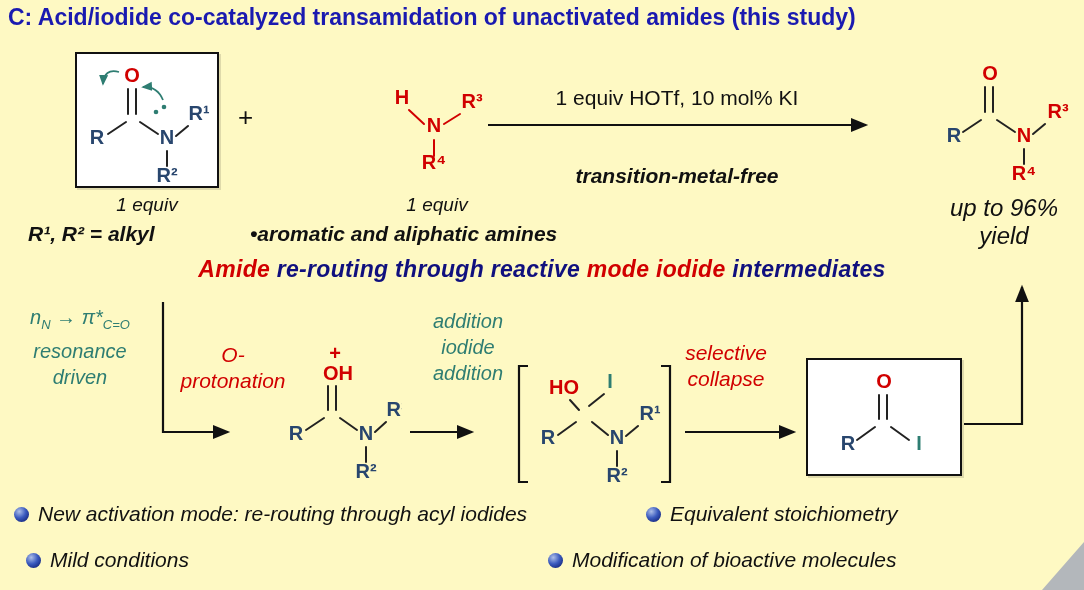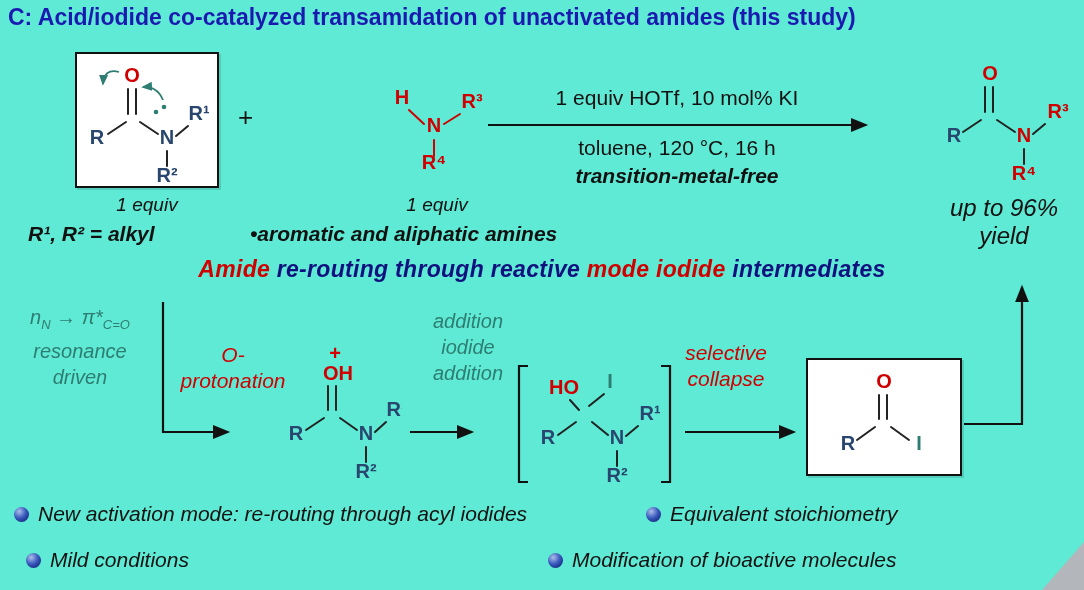--- a/index.html
+++ b/index.html
@@ -1,16 +1,16 @@
 <!DOCTYPE html>
 <html><head>
 <meta charset="utf-8">
 <style>
   html,body{margin:0;padding:0;background:#fff;}
-  .stage{position:relative;width:1084px;height:590px;background:#5eead4;overflow:hidden;
+  .stage{position:relative;width:1084px;height:590px;background:#fef9c3;overflow:hidden;
          font-family:"Liberation Sans","DejaVu Sans",sans-serif;color:#111;}
   .abs{position:absolute;}
   .title{left:8px;top:4px;font-size:23px;font-weight:bold;color:#1a1ab0;}
   .plus{left:238px;top:102px;font-size:26px;color:#111;}
   .cond{left:478px;width:398px;text-align:center;font-size:21px;color:#111;}
   .cond-note{font-weight:bold;font-style:italic;}
   .equiv{font-style:italic;font-size:19px;text-align:center;color:#111;}
   .yield{font-style:italic;font-size:24px;text-align:center;color:#111;}
   .note{font-weight:bold;font-style:italic;font-size:21px;color:#111;}
   .banner{left:0;top:256px;width:1084px;text-align:center;font-size:23px;font-weight:bold;
@@ -95,21 +95,20 @@
       <line class="bond-red" x1="62" y1="52" x2="78" y2="42"></line>
       <line class="bond-red" x1="52" y1="68" x2="52" y2="84"></line>
     </g>
     <text x="20" y="32" class="a-red">H</text>
     <text x="52" y="60" class="a-red">N</text>
     <text x="90" y="36" class="a-red">R³</text>
     <text x="52" y="97" class="a-red">R⁴</text>
   </svg>
 
   <div class="abs cond" style="top:86px">1 equiv HOTf, 10 mol% KI</div>
-  <div class="abs cond" style="top:136px">toluene, 120 °C, 16 h</div>
   <div class="abs cond cond-note" style="top:164px">transition-metal-free</div>
 
   <svg class="abs" style="left:928px;top:52px" width="152" height="132" viewBox="0 0 152 132">
     <g>
       <line class="bond" x1="57" y1="35" x2="57" y2="60"></line>
       <line class="bond" x1="65" y1="35" x2="65" y2="60"></line>
       <line class="bond" x1="53" y1="68" x2="35" y2="80"></line>
       <line class="bond" x1="69" y1="68" x2="87" y2="80"></line>
       <line class="bond" x1="105" y1="82" x2="117" y2="72"></line>
       <line class="bond" x1="96" y1="97" x2="96" y2="112"></line>

